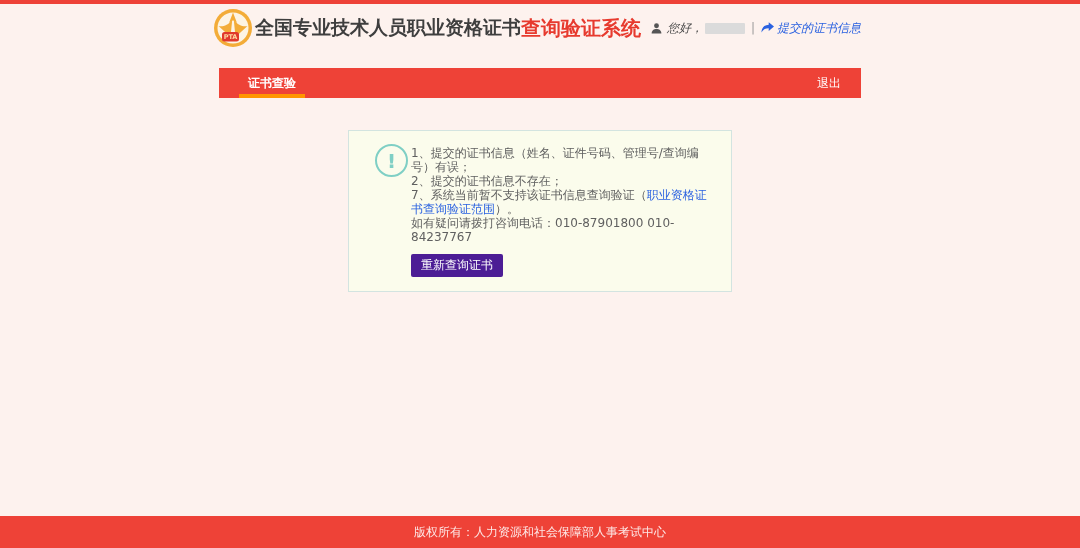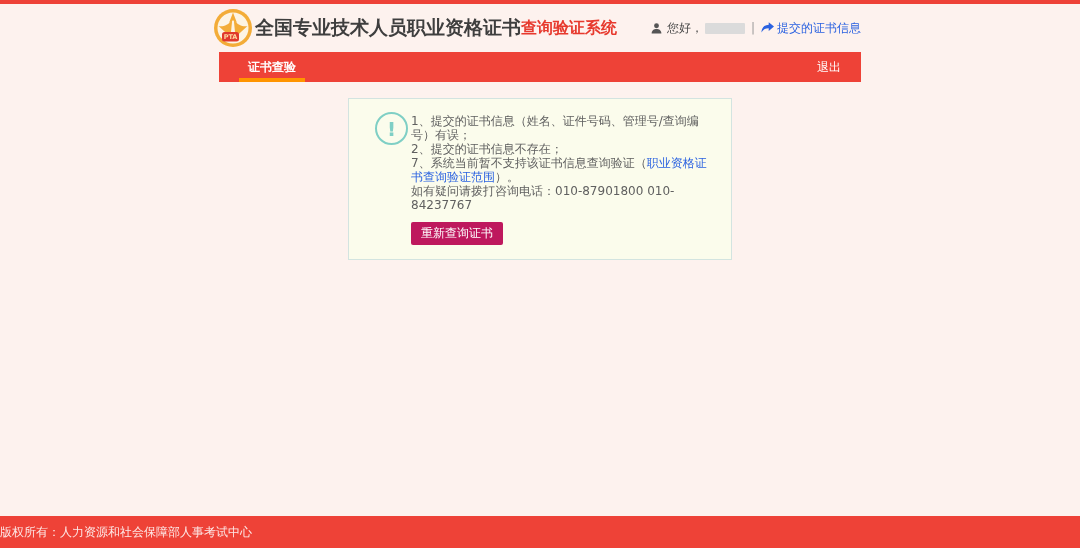--- a/index.html
+++ b/index.html
@@ -10,29 +10,29 @@
     display:flex; flex-direction:column;
     overflow:hidden;
   }
   .top-strip { height:4px; background:#ee4237; flex:none; }
 
   
   .header { width:642px; margin:0 auto; height:48px; display:flex; align-items:center; flex:none; }
   .logo { width:40px; height:40px; margin-left:-6px; flex:none; }
   .title { display:flex; align-items:center; white-space:nowrap; margin-left:2px; }
   .title-main { font-size:19px; font-weight:bold; color:#3e3e3e; }
-  .title-accent { font-size:16px; font-weight:bold; color:#e73a2e; }
-  .user-area { margin-left:auto; display:flex; align-items:center; font-size:12px; color:#4a4a4a; }
+  .title-accent { font-size:20px; font-weight:bold; color:#e73a2e; }
+  .user-area { margin-left:auto; display:flex; align-items:center; font-size:12px; color:#4a4a4a;font-style:italic; }
   .user-area .g-icon { margin-right:4px; display:flex; }
   .redacted { width:40px; height:11px; background:#dbdbdb; border-radius:1px; margin-left:2px; }
   .sep { color:#9a9a9a; margin:0 6px; }
   .dl-link { color:#2b62e0; text-decoration:none; display:flex; align-items:center; gap:3px; font-size:12px; cursor:pointer; }
 
   
-  .nav { width:642px; margin:0 auto; height:30px; background:#ee4237; display:flex; align-items:stretch; color:#fff; flex:none; }
+  .nav { width:642px; margin:16px auto; height:30px; background:#ee4237; display:flex; align-items:stretch; color:#fff; flex:none; }
   .nav-tab { position:relative; width:66px; margin-left:20px; display:flex; align-items:center; justify-content:center; font-size:12px; font-weight:bold; cursor:pointer; }
   .nav-underline { position:absolute; left:0; right:0; bottom:0; height:4px; background:#ff9500; }
   .nav-logout { margin-left:auto; display:flex; align-items:center; padding:8px 20px; font-size:12px; cursor:pointer; }
 
   
   .main { flex:1; }
   .alert-box {
     width:384px; min-height:142px; margin:16px auto 0;
     background:#fbfcec; border:1px solid #d3e4e0;
     padding:15px 18px 14px 62px; position:relative;
@@ -40,27 +40,27 @@
   .alert-icon {
     position:absolute; left:26px; top:13px; width:33px; height:33px;
     border:2px solid #7fcfc5; border-radius:50%; color:#7fcfc5;
     display:flex; align-items:center; justify-content:center;
     font-size:20px; font-weight:bold; line-height:1;
   }
   .alert-title { font-size:14px; color:#9c9c9c; margin-left:13px; margin-bottom:9px; }
   .alert-line { font-size:12px; color:#606060; line-height:14px; }
   .inline-link { color:#2b62e0; text-decoration:none; cursor:pointer; }
   .requery-btn {
-    margin-top:10px; height:23px; background:#be185d; color:#fff;
+    margin-top:10px; height:23px; background:#4c1d95; color:#fff;
     border:none; font-size:12px; padding:0 10px; border-radius:2px; cursor:pointer;
     font-family:inherit;
   }
 
   
-  .footer { height:32px; background:#ee4237; display:flex; align-items:center; color:rgba(255,255,255,0.88); font-size:12px; flex:none; }
+  .footer { height:32px; background:#ee4237; display:flex; align-items:center; justify-content:center; color:rgba(255,255,255,0.88); font-size:12px; flex:none; }
 </style>
 </head>
 <body>
 
 <div class="top-strip"></div>
 
 <div class="header">
   <span class="logo">
     <svg viewBox="0 0 40 40" width="40" height="40">
       <circle cx="20" cy="20" r="19" fill="#f3ac38"></circle>

